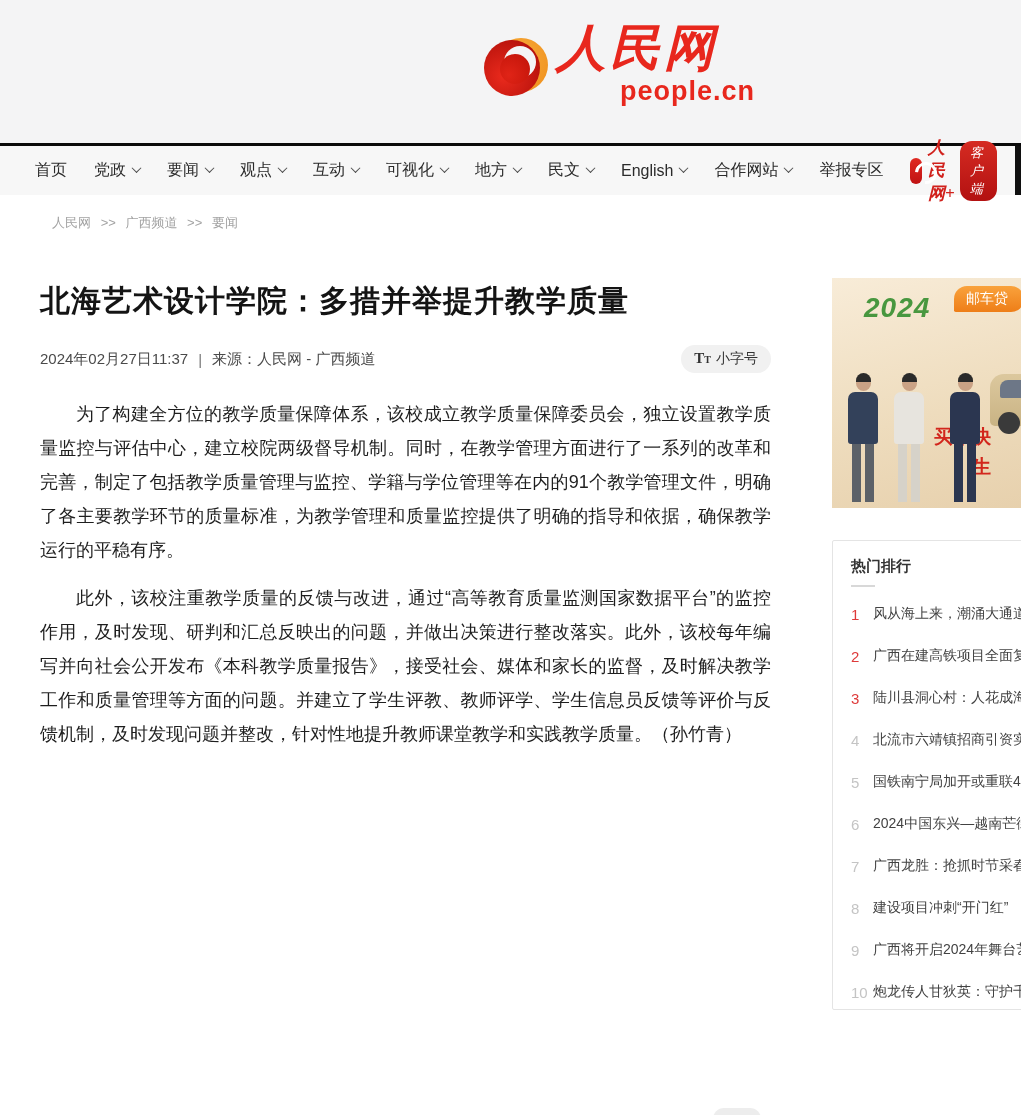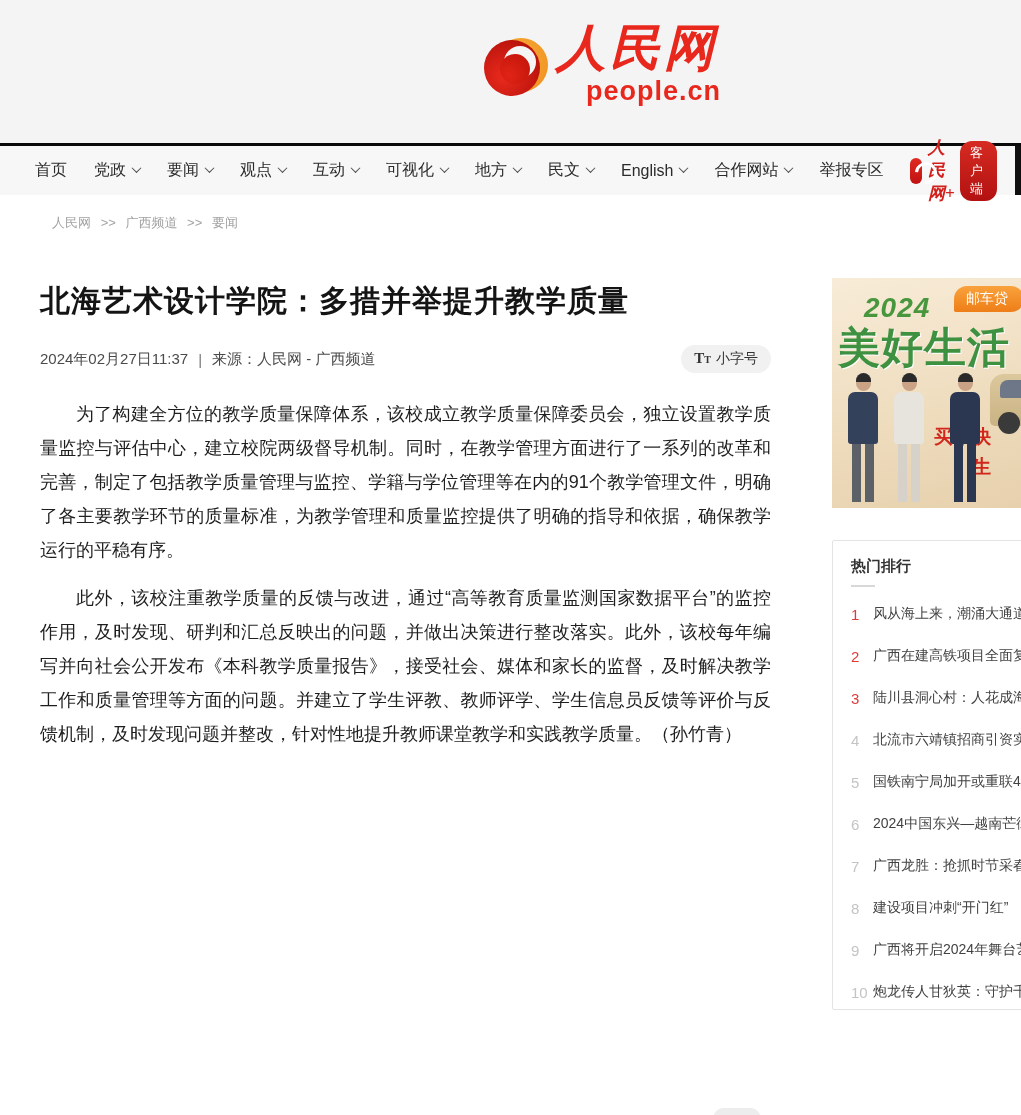--- a/index.html
+++ b/index.html
@@ -15,35 +15,35 @@
   .logo-ball .orange-c { position:absolute; left:10px; top:2px; width:54px; height:54px; border-radius:50%;
      background:radial-gradient(circle at 40% 40%, #f8b13f, #ef8c1a); }
   .logo-ball .red-ball { position:absolute; left:0; top:4px; width:56px; height:56px; border-radius:50%;
      background:radial-gradient(circle at 35% 65%, #ea2a1d, #a80b06); }
   .logo-ball .white-cres { position:absolute; left:20px; top:10px; width:32px; height:32px; border-radius:50%; background:#f4f4f5; }
   .logo-ball .red-cres { position:absolute; left:16px; top:18px; width:30px; height:30px; border-radius:50%;
      background:radial-gradient(circle at 30% 70%, #e02417, #c01308); }
   .logo-text { margin-left:10px; }
   .logo-cn { font-size:50px; line-height:52px; font-weight:700; font-style:italic; color:#e8271d; letter-spacing:4px;
      font-family:"Liberation Serif","DejaVu Serif",serif; }
-  .logo-domain { font-size:27px; font-weight:700; color:#e8271d; letter-spacing:1px; margin:2px 0 0 30px; }
+  .logo-domain { font-size:27px; font-weight:700; color:#e8271d; letter-spacing:1px; margin:2px 0 0 64px; }
   .black-bar { height:3px; background:#0a0a0a; }
   
   .navbar { height:49px; background:#f7f7f7; display:flex; align-items:center; padding-left:35px; position:relative; }
   .nav-item { display:flex; align-items:center; margin-right:27px; font-size:16px; color:#2b2b2b; cursor:pointer; white-space:nowrap;justify-content:center; }
   .chev { width:7px; height:7px; border-right:1.6px solid #4d4d4d; border-bottom:1.6px solid #4d4d4d;
      transform:rotate(45deg) translate(-1px,-1px); display:inline-block; margin-left:7px; margin-top:-3px; }
   .app-badge { display:flex; align-items:center; margin-right:14px; cursor:pointer; }
   .app-badge .sq { width:26px; height:26px; border-radius:6px; background:linear-gradient(#e02a22,#c01212);
      position:relative; margin-right:6px; }
   .app-badge .sq:before { content:""; position:absolute; left:5px; top:4px; width:16px; height:16px; border-radius:50%;
      border:3px solid #fff; border-left-color:transparent; transform:rotate(-40deg); }
   .app-badge .brand-script { color:#d1211c; font-weight:700; font-style:italic; font-size:17px; margin-right:5px;
      font-family:"Liberation Serif","DejaVu Serif",serif; }
-  .app-badge .pill { background:linear-gradient(#d52b22,#b31111); color:#fff; font-size:13px; padding:3px 10px; border-radius:12px; }
+  .app-badge .pill { background:linear-gradient(#d52b22,#b31111); color:#fff; font-size:13px; padding:3px 10px; border-radius:12px;font-style:italic; }
   .nav-right { margin-left:auto; display:flex; align-items:center; height:100%; }
   .hamburger { width:30px; height:3px; background:#3c3c3c; border-radius:1px; position:relative; margin:0 28px 0 6px; cursor:pointer; }
   .hamburger:before, .hamburger:after { content:""; position:absolute; left:0; width:30px; height:3px; background:#3c3c3c; border-radius:1px; }
   .hamburger:before { top:-8px; } .hamburger:after { top:8px; }
   .edge-sliver { position:absolute; right:0; top:0; width:6px; height:49px; background:#101010; }
   
   .breadcrumb { padding:19px 0 0 52px; font-size:13px; color:#a3a3a3; }
   .breadcrumb span { margin-right:6px; }
   .crumb-link { cursor:pointer; }
   
@@ -193,21 +193,20 @@
   </div>
 
 </main>
 
 <div class="share-stub"></div>
 
 <aside>
   <div class="sidebar-ad">
     <span class="ad-year">2024</span>
     <span class="ad-badge">邮车贷</span>
-    <span class="ad-headline">美好生活</span>
     <div class="ad-car"></div>
     <span class="ad-slogan1">买车快</span>
     <span class="ad-slogan2">生</span>
     <div class="figure fig1">
         <div class="head"></div>
         <div class="torso"></div>
         <div class="legs">
           <i></i>
           <i></i>
         </div>

